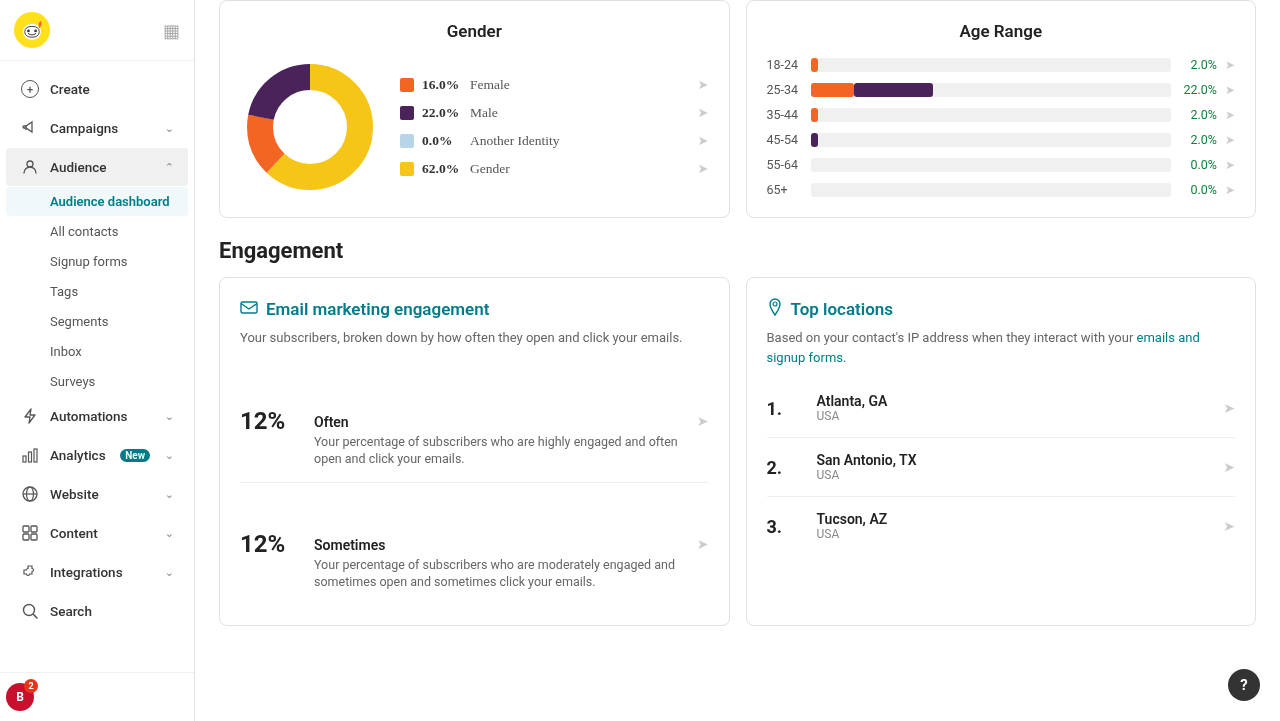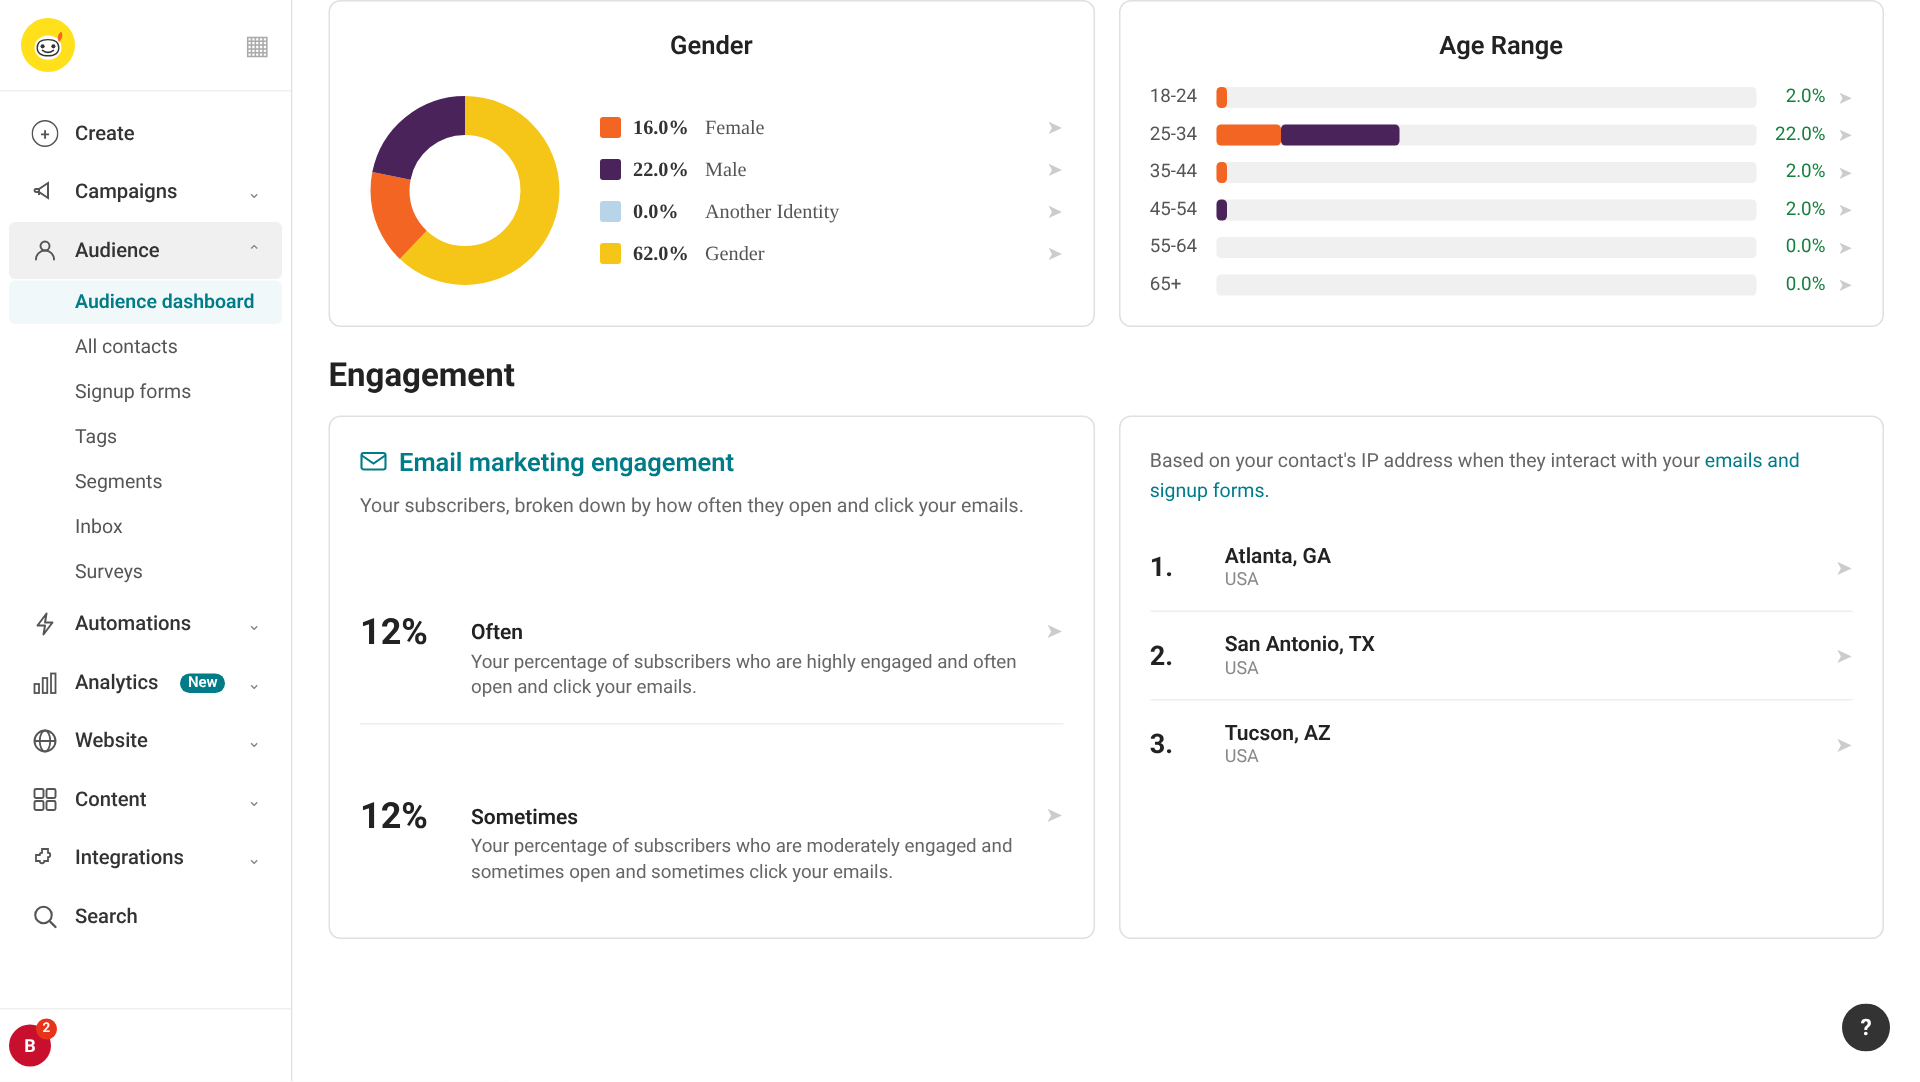--- a/index.html
+++ b/index.html
@@ -604,20 +604,29 @@
           <div class="engagement-pct">12%</div>
           <div class="engagement-info">
             <div class="engagement-label">Sometimes</div>
             <div class="engagement-sub">Your percentage of subscribers who are moderately engaged and sometimes open and sometimes click your emails.</div>
           </div>
           <span class="engagement-send">➤</span>
         </div>
       </div>
 
       <div class="card locations-card">
+        <div class="card-link-title">
+          <span style="color:#007c89;">
+            <svg width="16" height="18" viewBox="0 0 16 18" fill="none">
+                <path d="M8 1C5.24 1 3 3.24 3 6c0 3.75 5 11 5 11s5-7.25 5-11c0-2.76-2.24-5-5-5z" stroke="#007c89" stroke-width="1.4" fill="none"></path>
+                <circle cx="8" cy="6" r="2" stroke="#007c89" stroke-width="1.2" fill="none"></circle>
+              </svg>
+          </span>
+          <a href="#">Top locations</a>
+        </div>
         <p class="card-desc">
           <span>Based on your contact's IP address when they interact with your</span>
           <a href="#">emails and signup forms.</a>
         </p>
 
         <div style="margin-top:12px;">
           <div class="location-item">
             <div class="location-rank">1.</div>
             <div class="location-info">
               <div class="location-city">Atlanta, GA</div>

